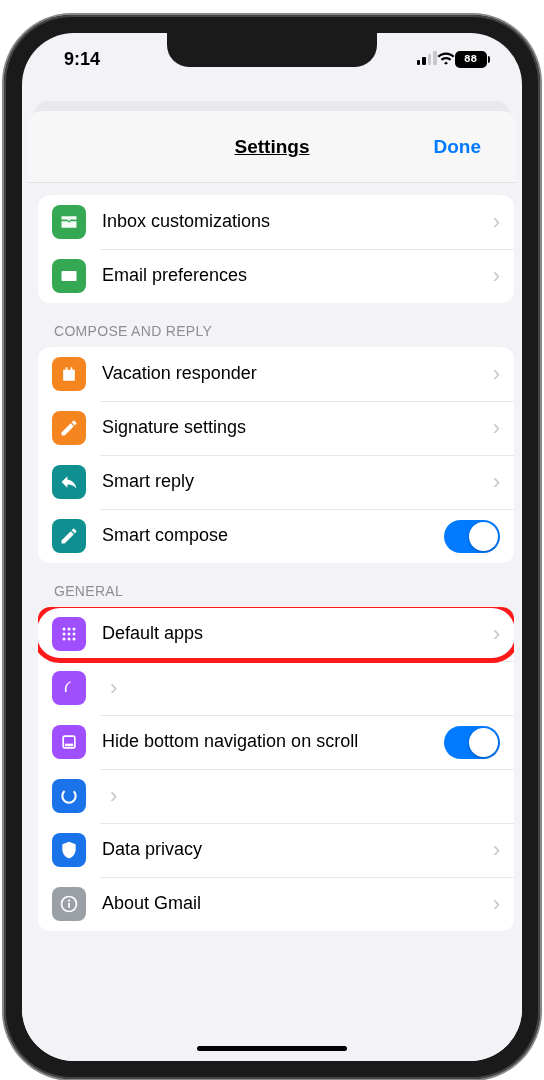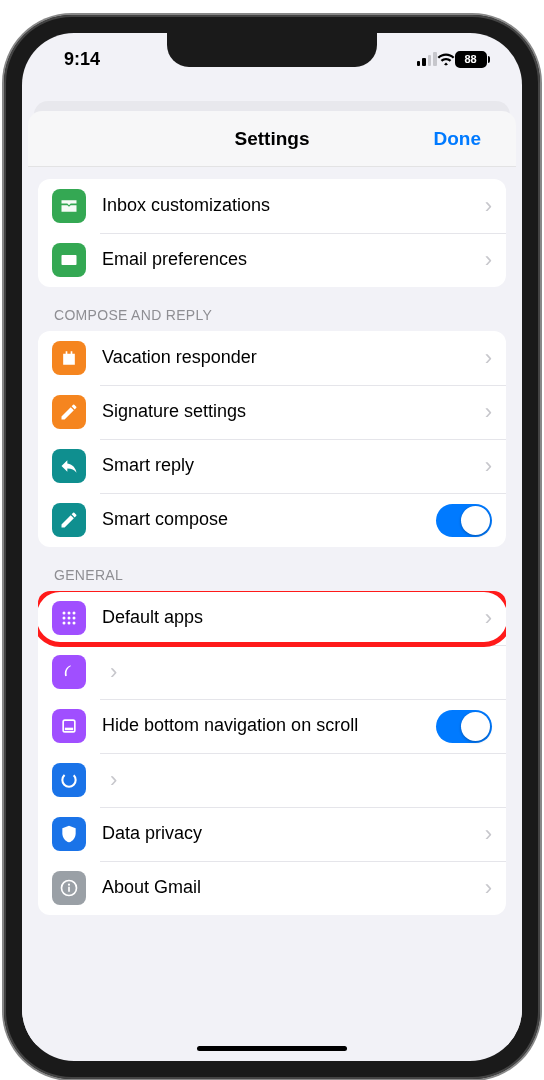--- a/index.html
+++ b/index.html
@@ -49,22 +49,22 @@
       display: flex;
       justify-content: space-between;
       align-items: center;
       padding: 0 32px 0 42px;
       font-weight: 700;
       font-size: 18px;
       color: #000;
     }
     .status-right {
       display: flex;
-      align-items: center;
       gap: 0;
+      font-family: Liberation Mono, monospace;
     }
     .signal-bars {
       display: flex;
       align-items: flex-end;
       gap: 2px;
       height: 14px;
     }
     .signal-bars span {
       width: 3.5px;
       background: #000;
@@ -102,42 +102,43 @@
       margin-left: 1px;
     }
     
     .sheet-edge { height: 26px; position:relative; }
     .sheet-bg {
       position:absolute; left:12px; right:12px; top:16px; height:60px;
       background:#e8e8ed; border-radius: 14px 14px 0 0;
     }
     
     .nav-header {
-      height: 56px;
+      height: 72px;
       background: #f7f7f8;
       display: flex;
       align-items: center;
       justify-content: center;
       position: relative;
       border-top-left-radius: 14px;
       border-top-right-radius: 14px;
       margin: 0 6px;
       border-bottom: 0.5px solid rgba(0,0,0,0.08);
+      text-decoration: underline;
     }
     .nav-title { font-weight: 700; font-size: 19px; color: #000; }
     .nav-done {
       position: absolute;
       right: 35px;
       color: #007aff;
       font-weight: 600;
       font-size: 19px;
     }
     
     .content {
-      padding: 0 16px 30px 16px;
+      padding: 0 8px 30px 16px;
       background: #f2f2f7;
       height: calc(100% - 150px);
       overflow-y: auto;
     }
     .section-label {
       font-size: 14px;
       color: #8e8e93;
       text-transform: uppercase;
       padding: 20px 16px 8px 16px;
       letter-spacing: 0.3px;

